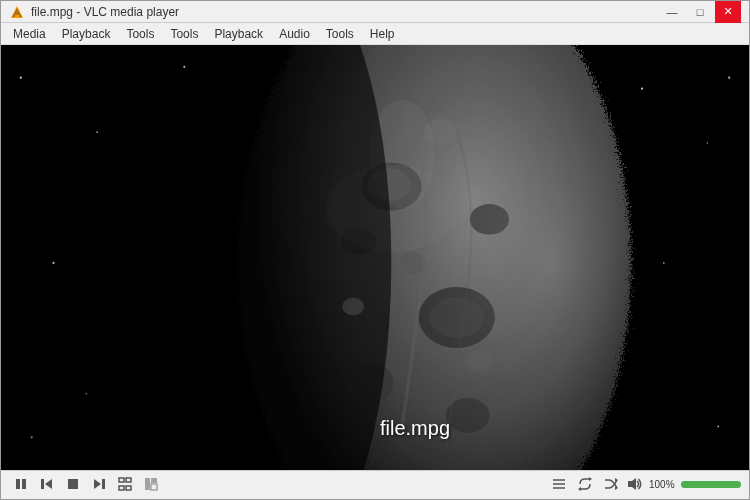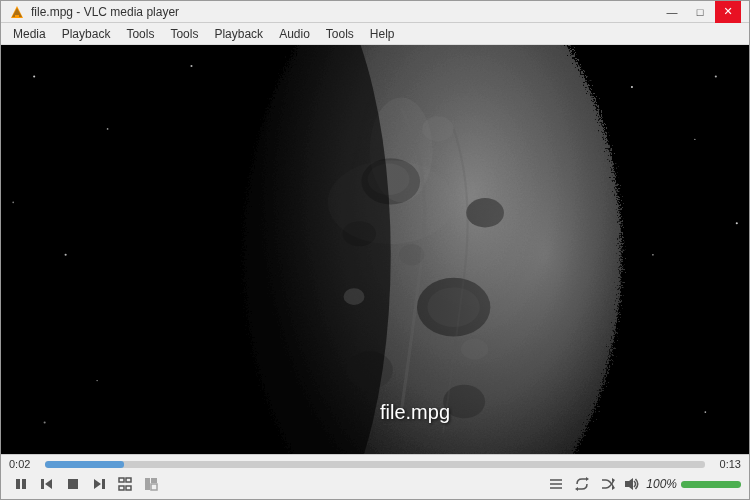--- a/index.html
+++ b/index.html
@@ -163,24 +163,23 @@
       border: none;
       background: transparent;
       cursor: pointer;
       display: flex;
       align-items: center;
       justify-content: center;
       font-size: 14px;
       color: #333;
     }
     #volume-label {
-      font-size: 12px;
+      font-size: 10px;
       color: #333;
       min-width: 28px;
-      font-style: italic;
     }
     #volume-bar-container {
       width: 60px;
       height: 7px;
       background: #ccc;
       border-radius: 3px;
       cursor: pointer;
       position: relative;
       overflow: hidden;
     }
@@ -299,27 +298,20 @@
     <ellipse cx="355" cy="240" rx="10" ry="8" fill="#777" opacity="0.3" clip-path="url(#asteroidClip)"></ellipse>
 
     <path d="M 400 60 Q 430 120 420 200 Q 410 280 400 350" stroke="#666" stroke-width="3" fill="none" opacity="0.3" clip-path="url(#asteroidClip)"></path>
     <path d="M 450 80 Q 470 140 460 220 Q 450 300 440 370" stroke="#555" stroke-width="2" fill="none" opacity="0.2" clip-path="url(#asteroidClip)"></path>
   </svg>
   <span id="filename-overlay">file.mpg</span>
 </div>
 
 <div id="bottom-bar">
 
-  <div id="progress-row">
-    <span id="time-elapsed">0:02</span>
-    <div id="progress-bar-container">
-      <div id="progress-fill" style="width: 12%;"></div>
-    </div>
-    <span id="time-total">0:13</span>
-  </div>
 
   <div id="controls-row">
 
     <button class="ctrl-btn">
       <svg width="14" height="14" viewBox="0 0 14 14">
         <rect x="2" y="2" width="4" height="10" fill="#555"></rect>
         <rect x="8" y="2" width="4" height="10" fill="#555"></rect>
       </svg>
     </button>
 

